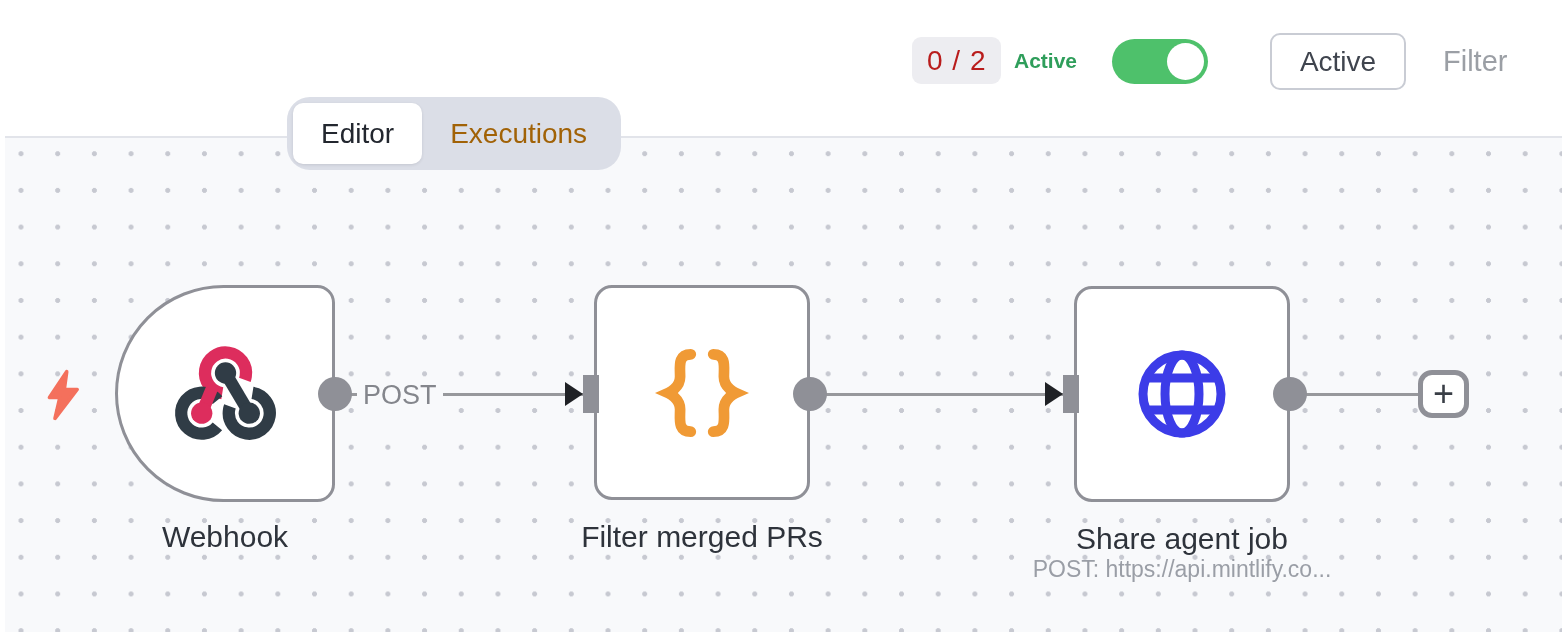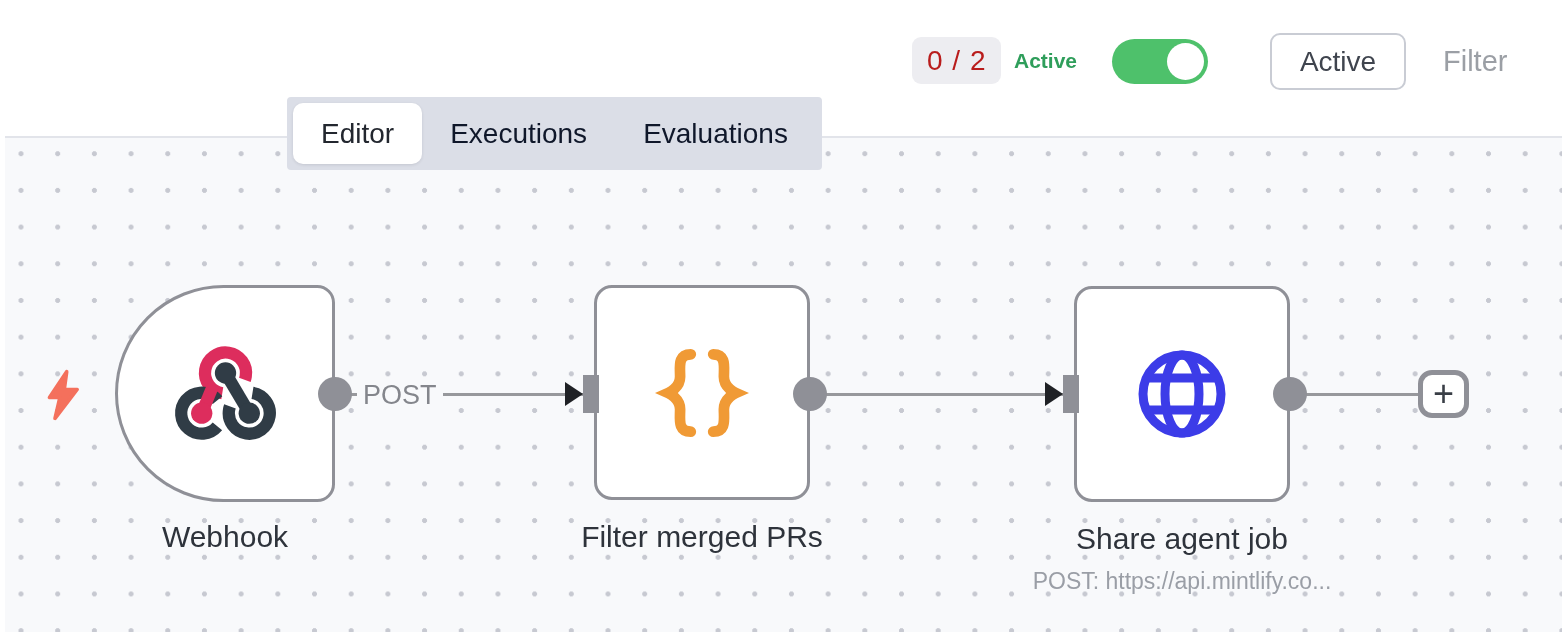--- a/index.html
+++ b/index.html
@@ -32,26 +32,26 @@
     cursor: pointer;
   }
   .saved-status {
     position: absolute; top: 37px; left: 1443px; height: 48px; line-height: 48px;
     font-size: 29px; color: #9b9fa5;
   }
 
   
   .tabbar {
     position: absolute; top: 97px; left: 287px; height: 73px;
-    background: #dbdee7; border-radius: 4px; display: flex; align-items: center;
+    background: #dbdee7; border-radius: 23px; display: flex; align-items: center;
     padding: 6px; z-index: 6;
   }
   .tab {
     height: 61px; line-height: 61px; padding: 0 28px; border-radius: 10px;
-    font-size: 28px; color: #0f172a; cursor: pointer; white-space: nowrap;
+    font-size: 28px; color: #a16207; cursor: pointer; white-space: nowrap;
   }
   .tab.active {
     background: #ffffff; color: #23272f; box-shadow: 0 1px 3px rgba(40,45,60,0.12);
   }
 
   
   .canvas {
     position: absolute; top: 136px; left: 5px; width: 1562px; height: 496px;
     border-top: 2px solid #e2e4ea;
     background-color: #f8f9fb;
@@ -67,21 +67,21 @@
   .node-webhook { left: 110px; top: 147px; width: 220px; height: 217px; border-radius: 110px 18px 18px 110px; }
   .node-code    { left: 589px; top: 147px; width: 216px; height: 215px; border-radius: 18px; }
   .node-http    { left: 1069px; top: 148px; width: 216px; height: 216px; border-radius: 18px; }
   .node-icon-wrap {
     position: absolute; left: 0; top: 0; right: 0; bottom: 0;
     display: flex; align-items: center; justify-content: center;
   }
 
   .node-label-block { position: absolute; text-align: center; width: 400px; z-index: 3; }
   .node-label { font-size: 30px; font-weight: 500; color: #2e333b; }
-  .node-subtitle { margin-top: 12px; font-size: 23px; color: #9a9ea6; }
+  .node-subtitle { font-size: 23px; color: #9a9ea6; }
   .label-webhook { left: 20px;  top: 382px; }
   .label-code    { left: 497px; top: 382px; }
   .label-http    { left: 977px; top: 384px; }
 
   .wire { position: absolute; height: 3px; background: #97989c; z-index: 1; }
   .wire-1 { left: 330px; top: 255px; width: 248px; }
   .wire-2 { left: 805px; top: 255px; width: 253px; }
   .wire-3 { left: 1285px; top: 255px; width: 130px; }
 
   .output-port {
@@ -129,21 +129,20 @@
   <div class="toggle">
     <div class="knob"></div>
   </div>
   <button class="share-button">Active</button>
   <div class="saved-status">Filter</div>
 </div>
 
 <div class="tabbar">
   <div class="tab active">Editor</div>
   <div class="tab">Executions</div>
-  <div class="tab">Evaluations</div>
 </div>
 
 <div class="canvas">
 
   <svg class="trigger-bolt" viewBox="0 0 32 44">
     <path d="M 19 3 L 5 24 L 13.5 24 L 9.5 41 L 27.5 17.5 L 17 17.5 Z" fill="#f4705c" stroke="#f4705c" stroke-width="3" stroke-linejoin="round"></path>
   </svg>
 
   <div class="wire wire-1"></div>
   <div class="wire wire-2"></div>

